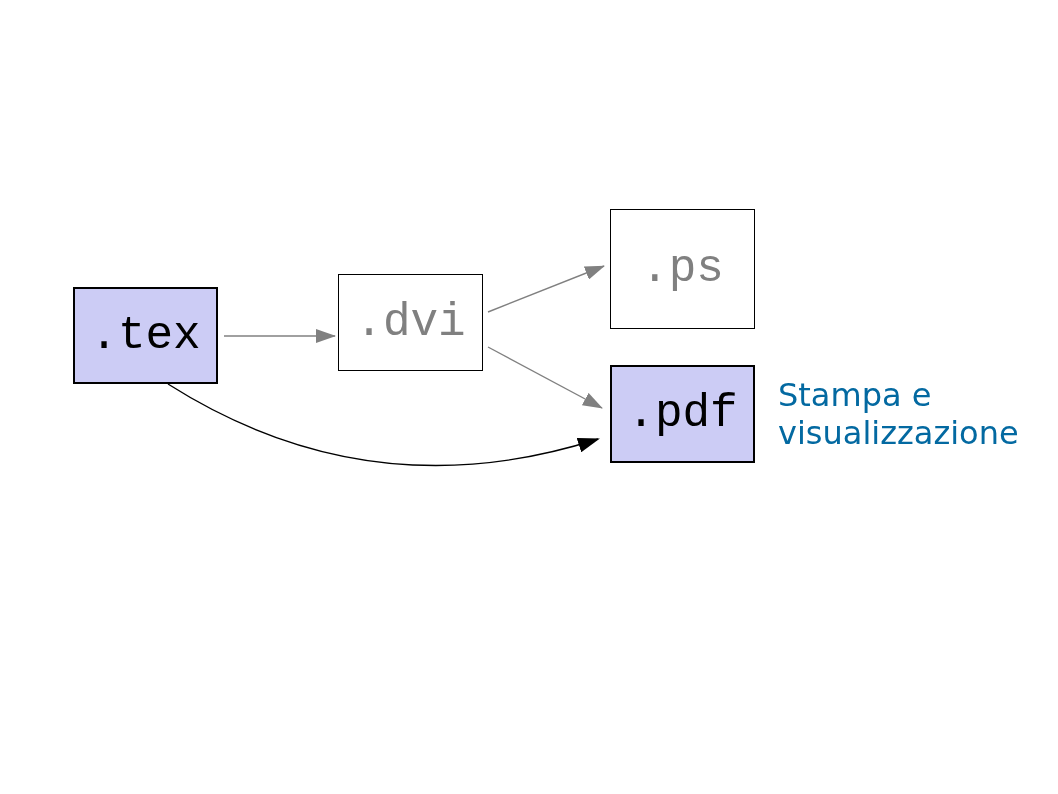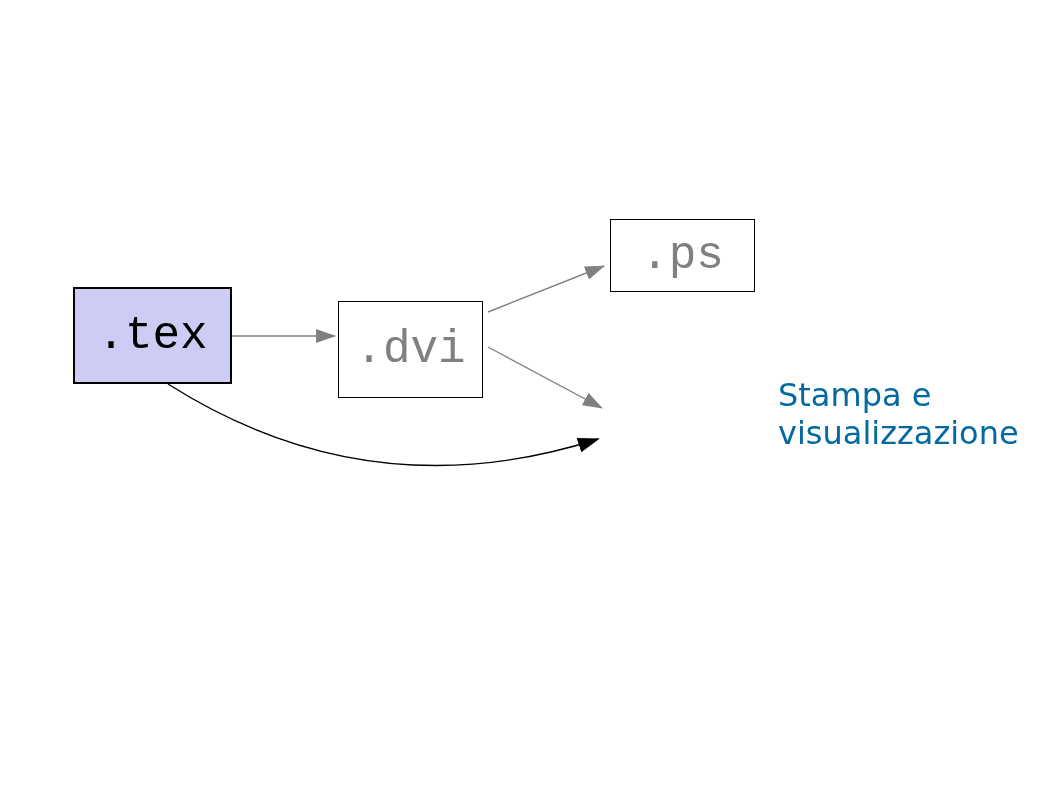--- a/index.html
+++ b/index.html
@@ -43,23 +43,23 @@
   .node.highlight {
     background: var(--node-fill-highlight);
     border: 2px solid var(--node-border);
     color: #000000;
   }
   .node.plain {
     background: var(--node-fill-plain);
     border: 1.5px solid var(--node-border);
     color: var(--muted-text);
   }
-  #node-tex { left: 73px;  top: 287px; width: 159px; height: 97px; }
-  #node-dvi { left: 338px; top: 301px; width: 145px; height: 97px; }
-  #node-ps  { left: 610px; top: 219px; width: 145px; height: 73px; }
+  #node-tex { left: 73px;  top: 287px; width: 145px; height: 97px; }
+  #node-dvi { left: 338px; top: 274px; width: 145px; height: 97px; }
+  #node-ps  { left: 610px; top: 209px; width: 145px; height: 120px; }
   #node-pdf { left: 610px; top: 365px; width: 145px; height: 98px; }
   .note {
     position: absolute;
     font-family: "DejaVu Sans", "Liberation Sans", sans-serif;
     font-size: 32px;
     line-height: 38px;
     white-space: pre-line;
   }
   #note-ps  { left: 778px; top: 237px; color: var(--muted-text); }
   #note-pdf { left: 778px; top: 376px; color: #0369a1; }
@@ -93,18 +93,21 @@
   </div>
 
   <div class="node plain" id="node-dvi">
     <span>.dvi</span>
   </div>
 
   <div class="node plain" id="node-ps">
     <span>.ps</span>
   </div>
 
+  <div class="node highlight" id="node-pdf">
+    <span>.pdf</span>
+  </div>
 
 
   <div class="note" id="note-pdf">Stampa e
 visualizzazione</div>
 
 </div>
 
 </body></html>

